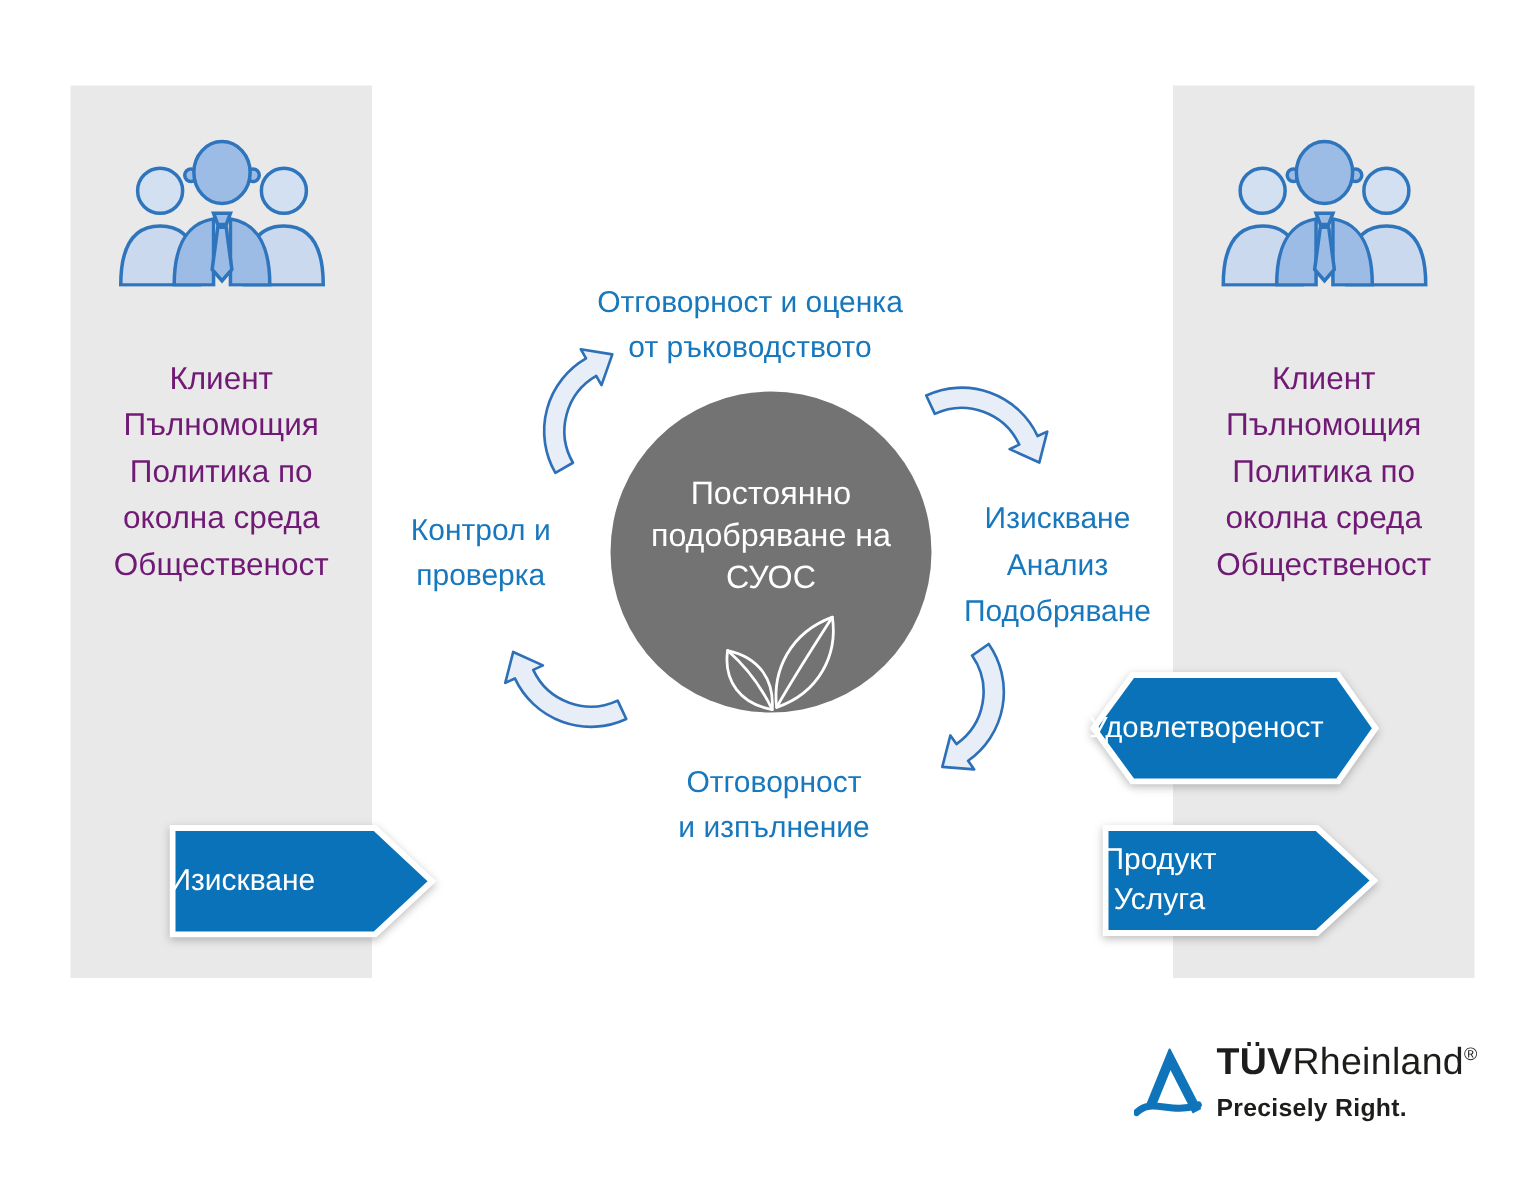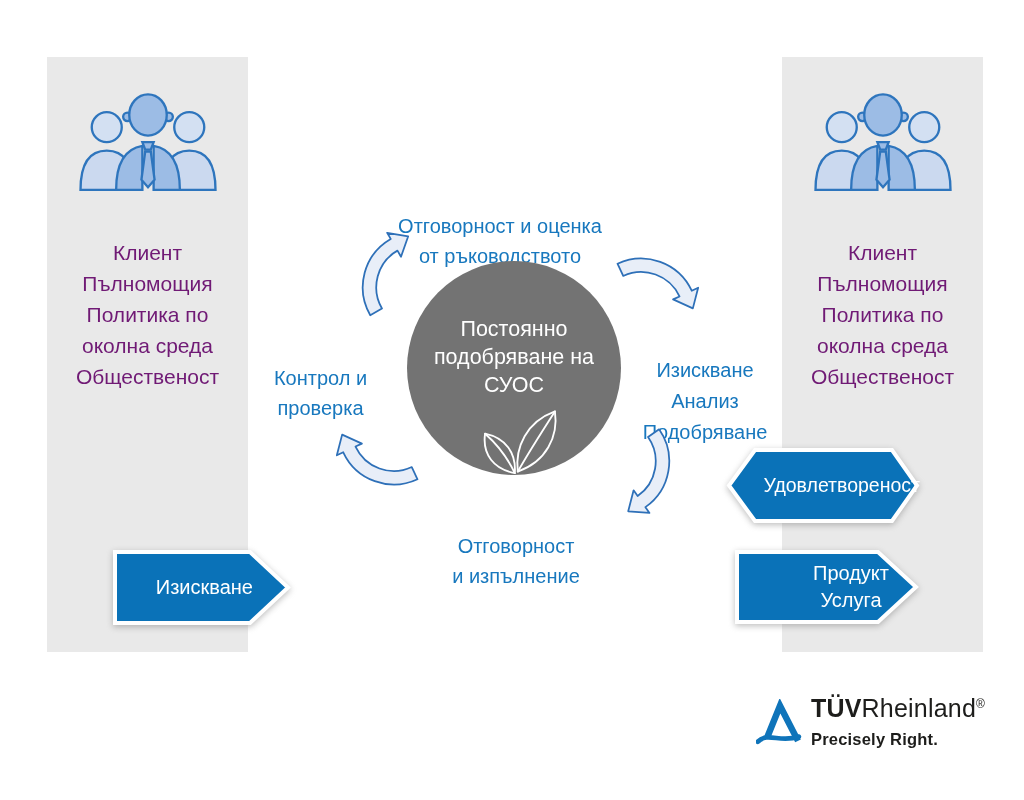--- a/index.html
+++ b/index.html
@@ -25,38 +25,37 @@
   .center-circle {
     position: absolute; left: 407px; top: 261px; width: 214px; height: 214px;
     border-radius: 50%; background: #737373; color: #ffffff; text-align: center;
   }
   .center-text { margin-top: 54px; font-size: 21.5px; line-height: 28px; }
   .leaf-icon { width: 104px; height: 78px; margin-top: 2px; margin-left: 12px; }
 
   .cycle-label {
     position: absolute; color: #1878be; font-size: 20px; line-height: 30px;
     text-align: center;
-    margin-top: 24px;
   }
   .label-top    { left: 350px; top: 187px; width: 300px; }
   .label-right  { left: 629px; top: 331px; width: 152px; line-height: 31px; }
   .label-bottom { left: 366px; top: 507px; width: 300px; }
   .label-left   { left: 248px; top: 339px; width: 145px; }
 
   .arrow { position: absolute; width: 100px; height: 102px; }
   .arrow svg { width: 100%; height: 100%; overflow: visible; }
   .arrow path { fill: #e8eef8; stroke: #2e70b8; stroke-width: 3; stroke-linejoin: round; }
   .arrow-tl { left: 327px; top: 223px; transform: rotate(-30deg); }
   .arrow-tr { left: 608px; top: 223px; transform: rotate(65deg); }
   .arrow-br { left: 606px; top: 420px; transform: rotate(145deg); }
   .arrow-bl { left: 327px; top: 418px; transform: rotate(245deg); }
 
   
   .banner {
-    position: absolute; display: flex; align-items: center; justify-content: flex-end;
+    position: absolute; display: flex; align-items: center; justify-content: flex-start;
     filter: drop-shadow(0 2px 3px rgba(110,110,110,0.45));
   }
   .banner svg { position: absolute; left: 0; top: 0; width: 100%; height: 100%; }
   .banner polygon { fill: #0a72b8; stroke: #ffffff; stroke-width: 4; stroke-linejoin: miter; }
   .banner-label {
     position: relative; color: #ffffff; font-size: 20px; line-height: 27px; text-align: center;
   }
   .banner-requirement { left: 113px; top: 550px; width: 178px; height: 75px; }
   .banner-requirement .banner-label { padding-right: 38px; }
   .banner-satisfaction { left: 726px; top: 448px; width: 194px; height: 75px; }

